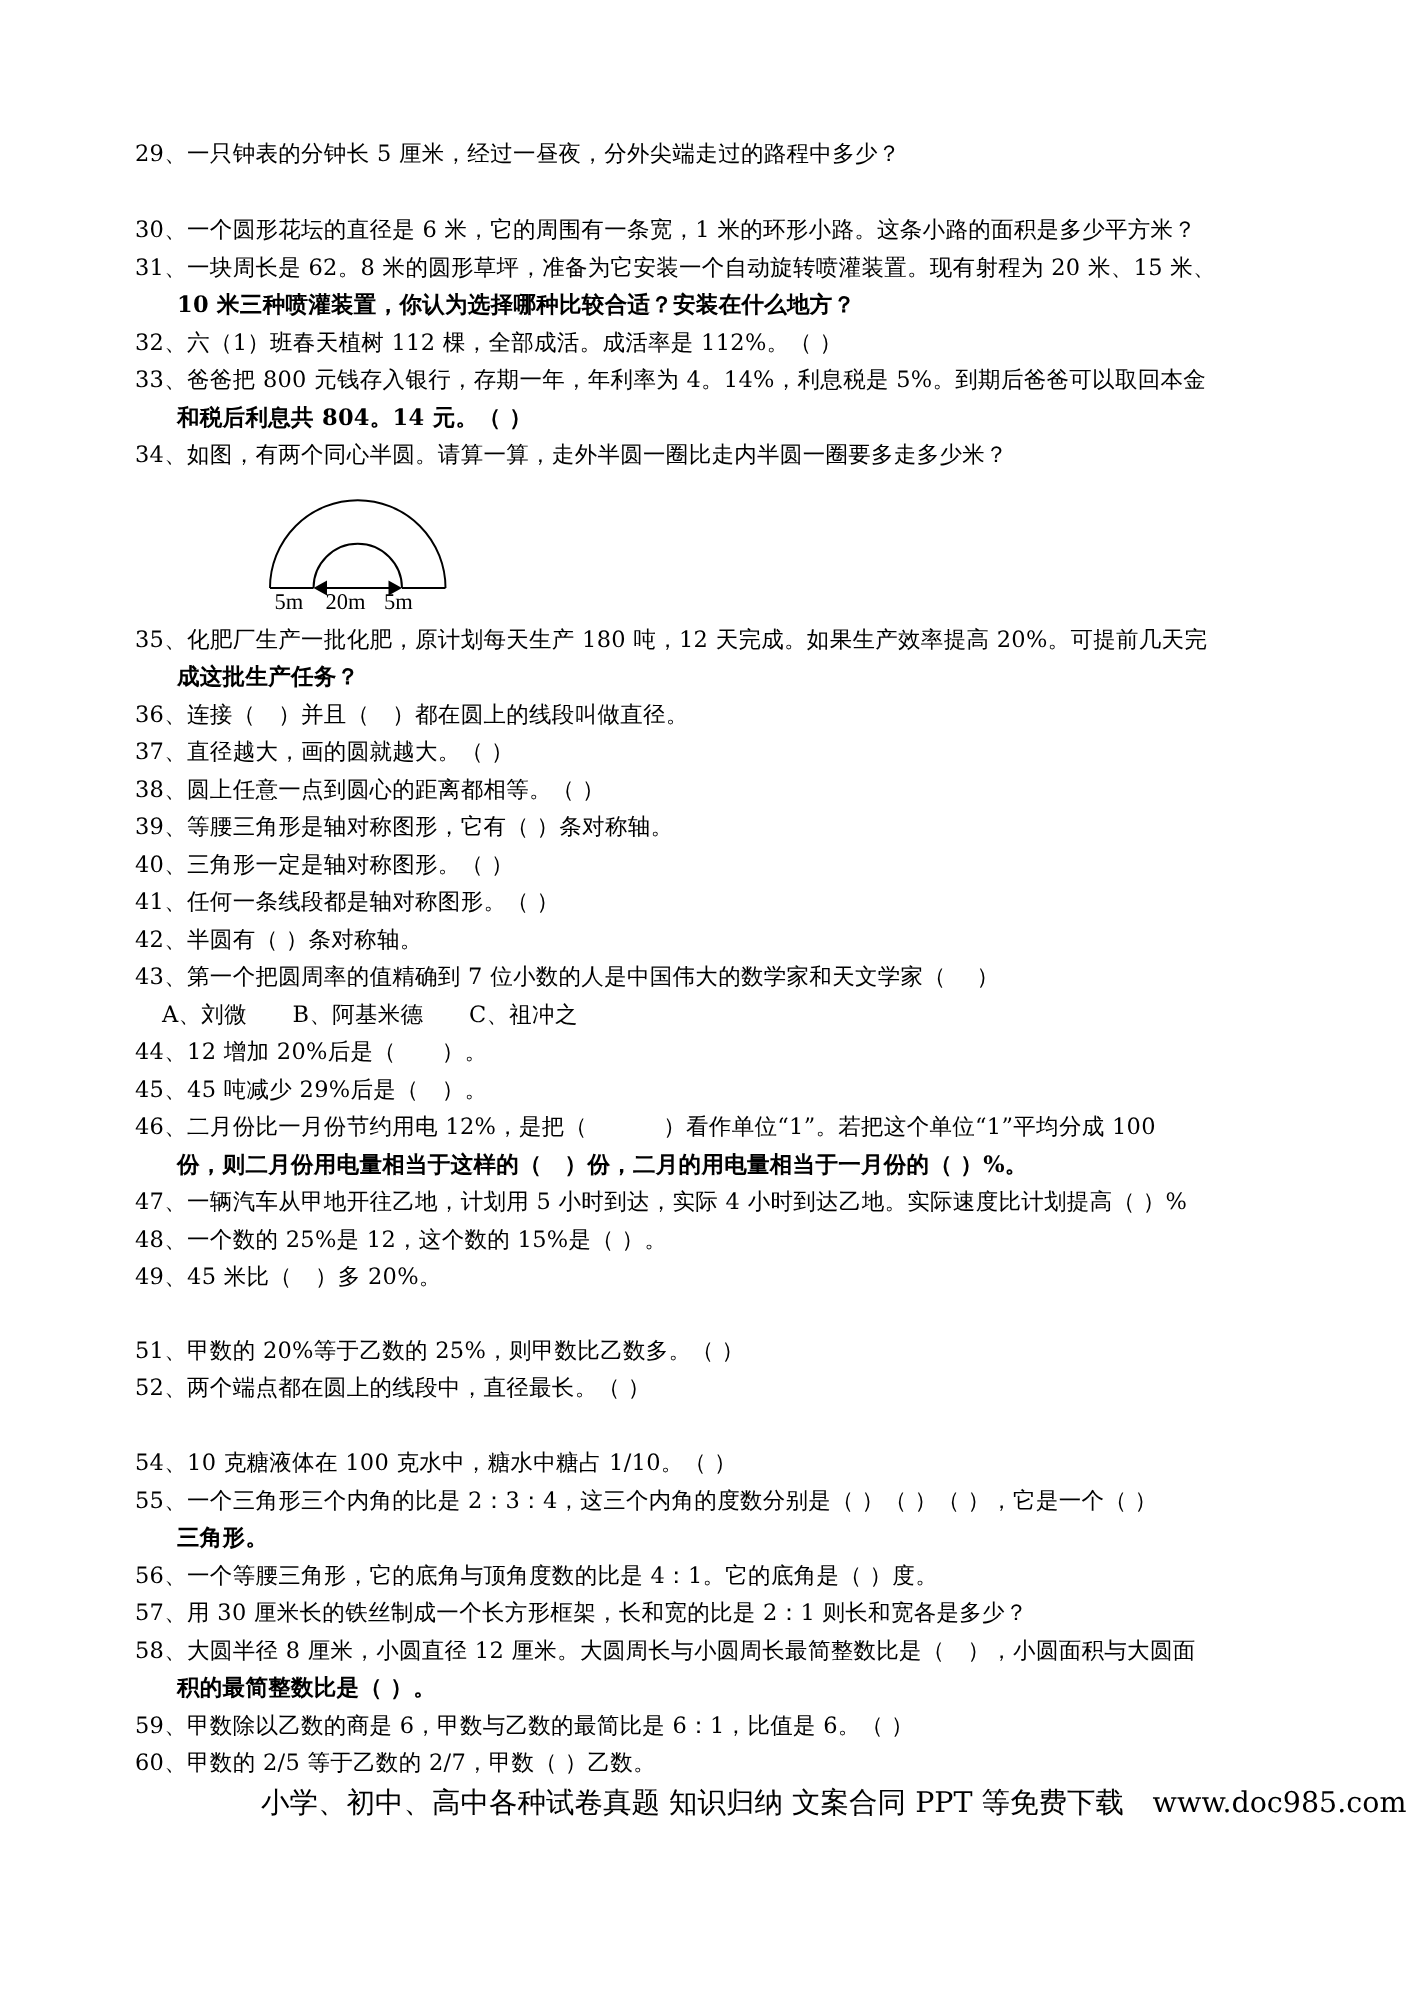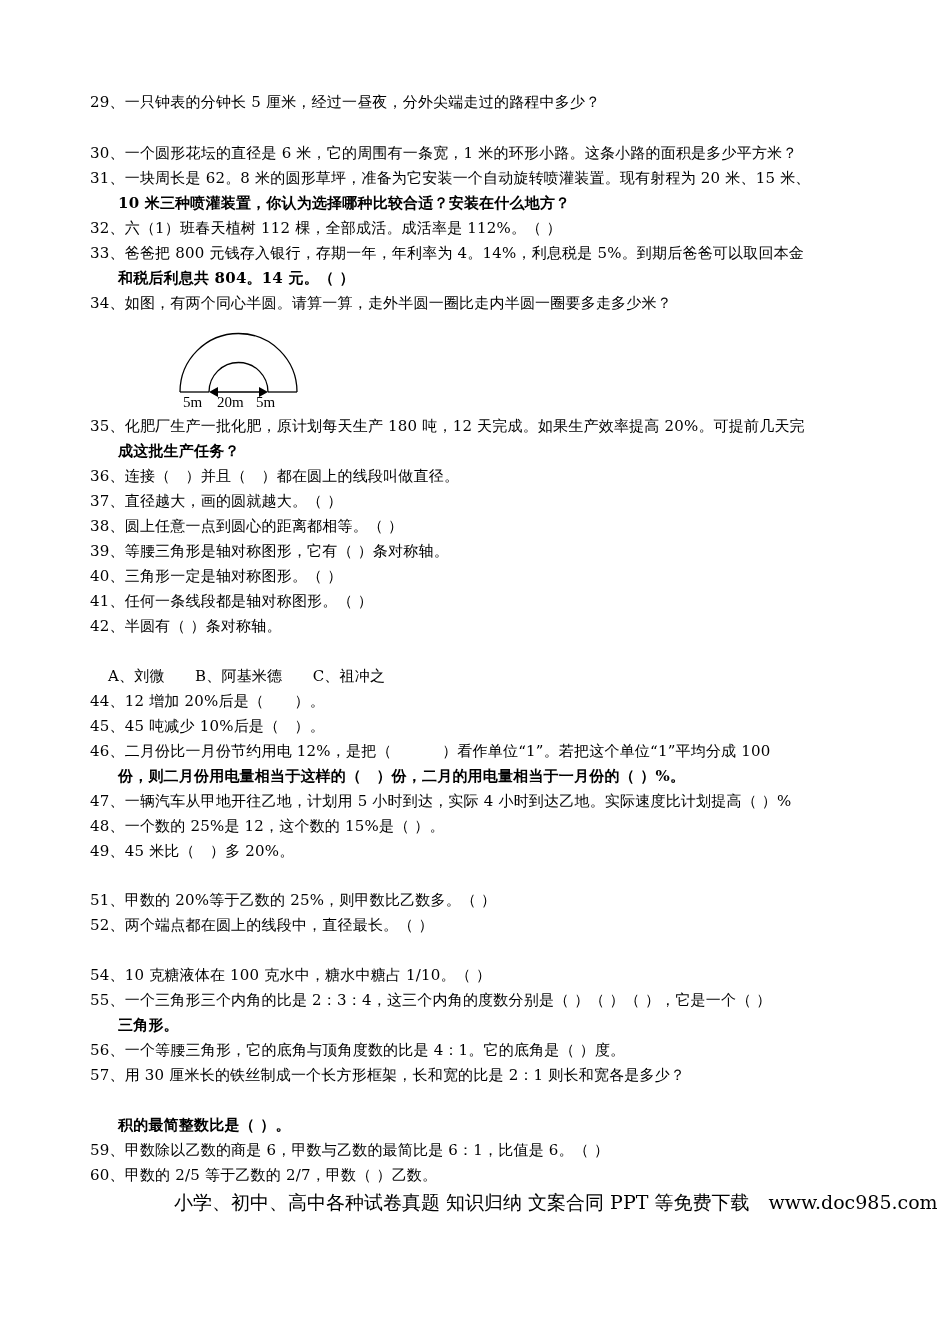--- a/index.html
+++ b/index.html
@@ -56,33 +56,35 @@
 
   <div class="line" style="top:416px">35、化肥厂生产一批化肥，原计划每天生产 180 吨，12 天完成。如果生产效率提高 20%。可提前几天完</div>
   <div class="line cont" style="top:441px">成这批生产任务？</div>
   <div class="line" style="top:466px">36、连接（　）并且（　）都在圆上的线段叫做直径。</div>
   <div class="line" style="top:491px">37、直径越大，画的圆就越大。（ ）</div>
   <div class="line" style="top:516px">38、圆上任意一点到圆心的距离都相等。（ ）</div>
   <div class="line" style="top:541px">39、等腰三角形是轴对称图形，它有（ ）条对称轴。</div>
   <div class="line" style="top:566px">40、三角形一定是轴对称图形。（ ）</div>
   <div class="line" style="top:591px">41、任何一条线段都是轴对称图形。（ ）</div>
   <div class="line" style="top:616px">42、半圆有（ ）条对称轴。</div>
+  <div class="line" style="top:641px">43、第一个把圆周率的值精确到 7 位小数的人是中国伟大的数学家和天文学家（　 ）</div>
   <div class="line opts" style="top:666px">A、刘微　　B、阿基米德　　C、祖冲之</div>
   <div class="line" style="top:691px">44、12 增加 20%后是（　　）。</div>
-  <div class="line" style="top:716px">45、45 吨减少 10%后是（　）。</div>
+  <div class="line" style="top:716px">45、45 吨减少 29%后是（　）。</div>
   <div class="line" style="top:741px">46、二月份比一月份节约用电 12%，是把（　　　 ）看作单位“1”。若把这个单位“1”平均分成 100</div>
   <div class="line cont" style="top:766px">份，则二月份用电量相当于这样的（　）份，二月的用电量相当于一月份的（ ）%。</div>
   <div class="line" style="top:791px">47、一辆汽车从甲地开往乙地，计划用 5 小时到达，实际 4 小时到达乙地。实际速度比计划提高（ ）%</div>
   <div class="line" style="top:816px">48、一个数的 25%是 12，这个数的 15%是（ ）。</div>
   <div class="line" style="top:841px">49、45 米比（　）多 20%。</div>
   <div class="line" style="top:890px">51、甲数的 20%等于乙数的 25%，则甲数比乙数多。（ ）</div>
   <div class="line" style="top:915px">52、两个端点都在圆上的线段中，直径最长。（ ）</div>
   <div class="line" style="top:965px">54、10 克糖液体在 100 克水中，糖水中糖占 1/10。（ ）</div>
   <div class="line" style="top:990px">55、一个三角形三个内角的比是 2：3：4，这三个内角的度数分别是（ ）（ ）（ ），它是一个（ ）</div>
   <div class="line cont" style="top:1015px">三角形。</div>
   <div class="line" style="top:1040px">56、一个等腰三角形，它的底角与顶角度数的比是 4：1。它的底角是（ ）度。</div>
   <div class="line" style="top:1065px">57、用 30 厘米长的铁丝制成一个长方形框架，长和宽的比是 2：1 则长和宽各是多少？</div>
+  <div class="line" style="top:1090px">58、大圆半径 8 厘米，小圆直径 12 厘米。大圆周长与小圆周长最简整数比是（　），小圆面积与大圆面</div>
   <div class="line cont" style="top:1115px">积的最简整数比是（ ）。</div>
   <div class="line" style="top:1140px">59、甲数除以乙数的商是 6，甲数与乙数的最简比是 6：1，比值是 6。（ ）</div>
   <div class="line" style="top:1165px">60、甲数的 2/5 等于乙数的 2/7，甲数（ ）乙数。</div>
 
   <div class="footer">小学、初中、高中各种试卷真题 知识归纳 文案合同 PPT 等免费下载　www.doc985.com</div>
 </div>
 
 </body></html>

